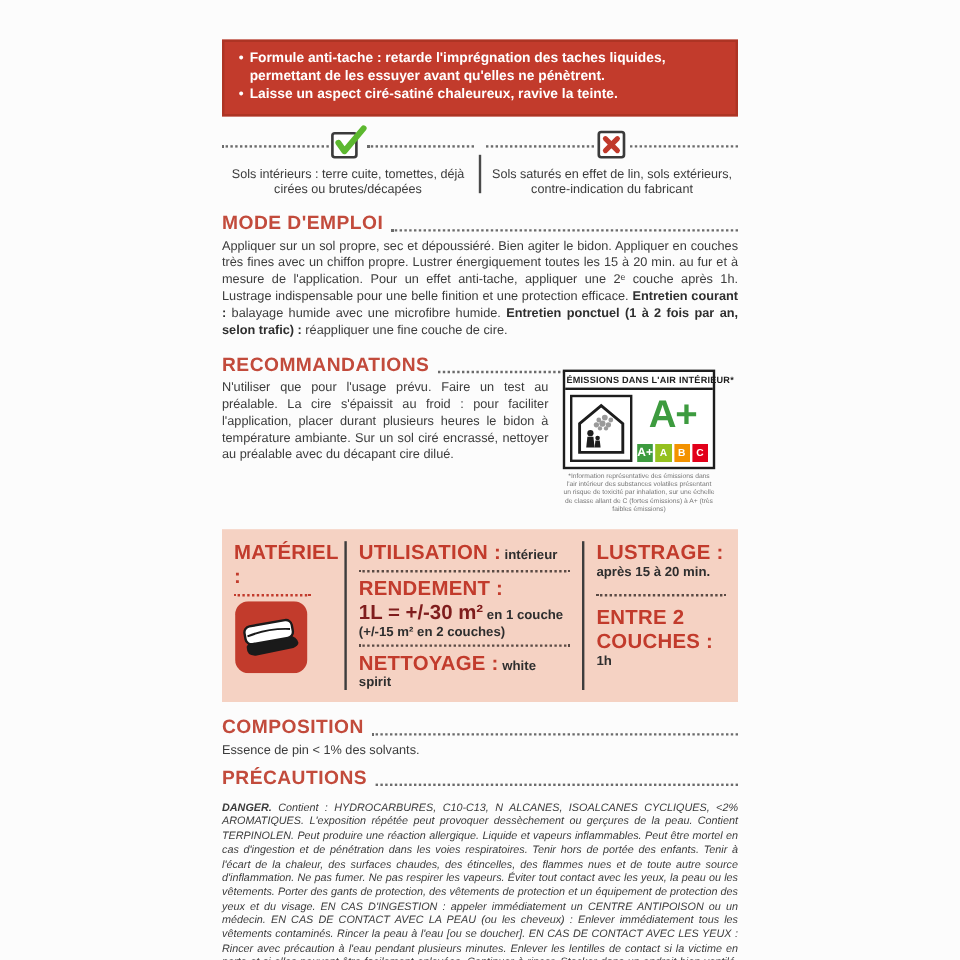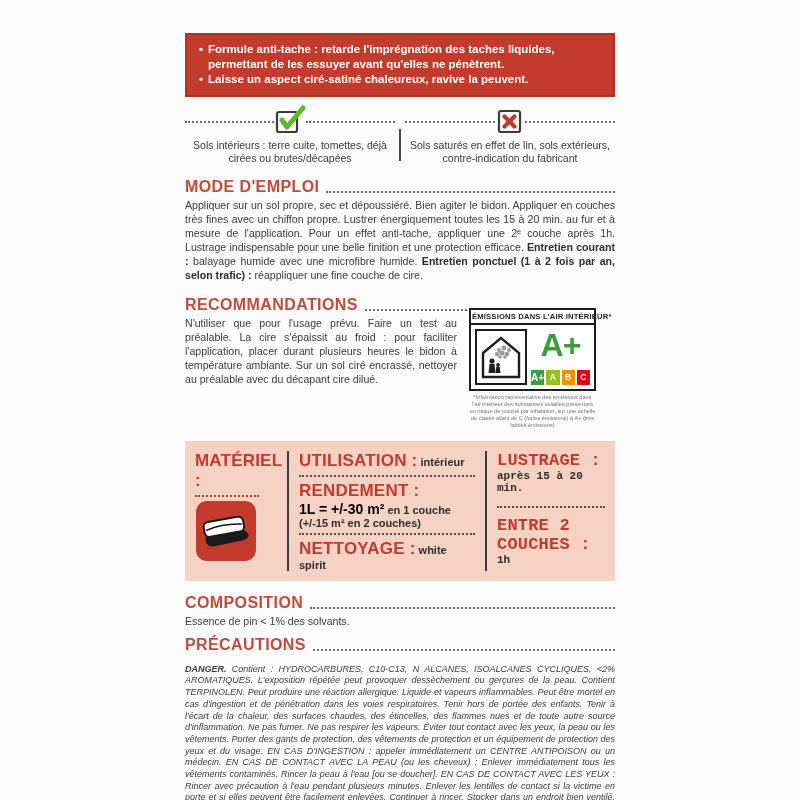--- a/index.html
+++ b/index.html
@@ -40,48 +40,48 @@
   .grade-col { flex:1; display:flex; flex-direction:column; align-items:center; justify-content:space-between; padding-left:4px; }
   .big-grade { color:#3d9b3f; font-weight:bold; font-size:32px; line-height:1; letter-spacing:-1px; }
   .scale-row { display:flex; width:100%; gap:2px; }
   .scale-cell { flex:1; color:#fff; font-weight:bold; font-size:8.5px; text-align:center; padding:2px 0; }
   .emissions-footnote { font-size:5.6px; color:#777; line-height:1.25; text-align:center; margin-top:3px; }
 
   
   .specs { background:#f5d2c3; margin-top:12px; padding:10px 10px; display:flex; font-size:11px; }
   .specs .col1 { width:92px; }
   .specs .col2 { flex:1; padding:0 10px; }
-  .specs .col3 { width:118px; padding-left:10px;font-family:Liberation Mono, monospace; }
+  .specs .col3 { width:118px; padding-left:10px; }
   .v-div { width:2px; background:#3d3d3d; }
   .spec-label { color:#c23b2c; font-weight:bold; font-size:17px; letter-spacing:.2px; }
   .spec-value { color:#2e2e2e; font-weight:bold; }
   .spec-dots { border-bottom:2px dotted #5a4a44; height:0; margin:4px 0; }
   .spec-dots.red { border-color:#c23b2c; width:64px; }
-  .rend-big { font-size:14px; font-weight:bold; color:#000000; }
+  .rend-big { font-size:17px; font-weight:bold; color:#7f1d1d; }
   .rend-small { font-size:11px; font-weight:bold; color:#2e2e2e; }
 
   
   .precautions-text { font-size:9px; line-height:1.3; text-align:justify; margin-top:10px;font-style:italic; }
 
   
   .recycle-note { margin-top:14px; text-align:center; font-size:9.3px; line-height:1.3; color:#b05a48; }
 </style>
 </head>
 <body>
 
 <div class="page">
 
   <div class="benefits">
     <div class="benefit">
       <span class="bullet">•</span>
       <span>Formule anti-tache : retarde l'imprégnation des taches liquides, permettant de les essuyer avant qu'elles ne pénètrent.</span>
     </div>
     <div class="benefit">
       <span class="bullet">•</span>
-      <span>Laisse un aspect ciré-satiné chaleureux, ravive la peuvent.</span>
+      <span>Laisse un aspect ciré-satiné chaleureux, ravive la teinte.</span>
     </div>
   </div>
 
   <div class="suit-row">
     <div class="suit-col">
       <div class="icon-line">
         <div class="dots"></div>
         <span>
           <svg width="32" height="30" viewBox="0 0 32 30">
             <rect x="3" y="7" width="20" height="20" rx="2" fill="#fff" stroke="#3b3b3b" stroke-width="2.2"></rect>

